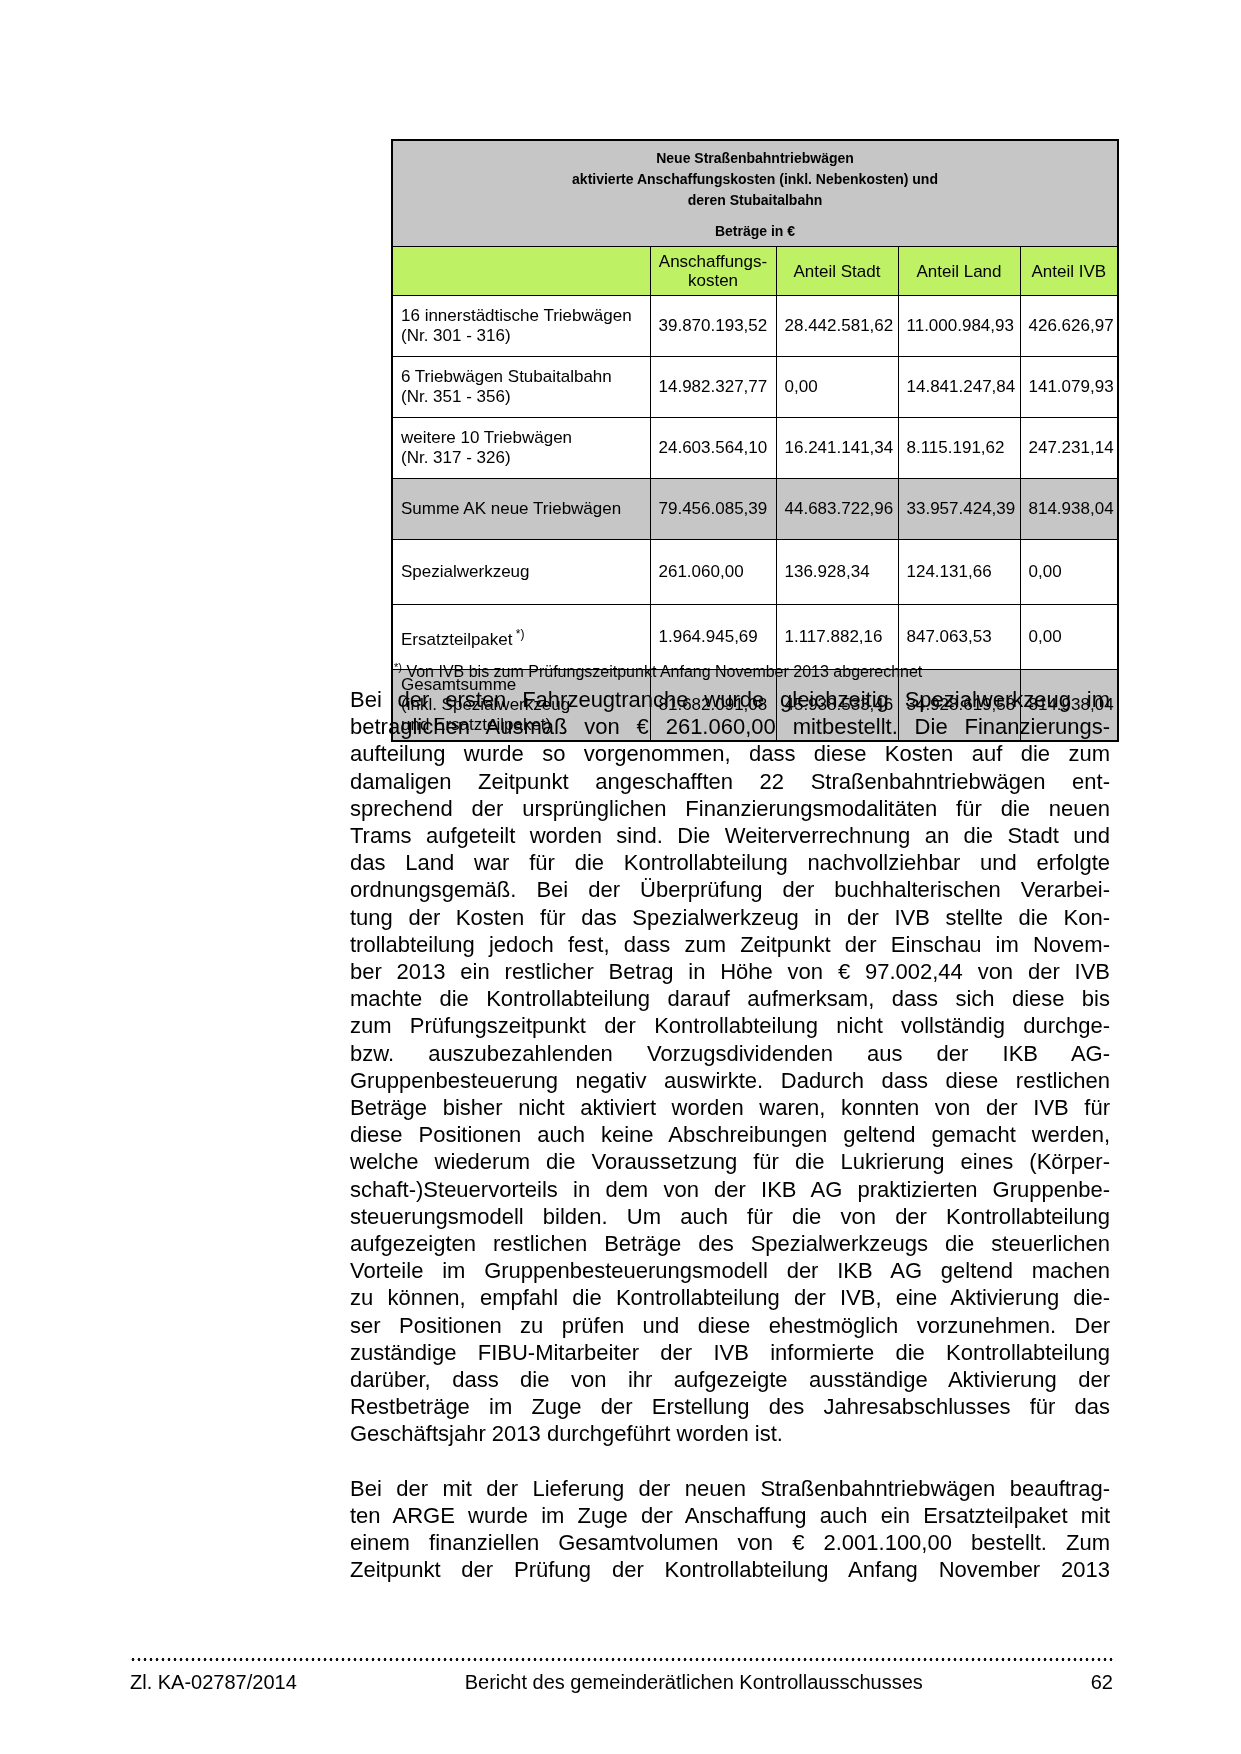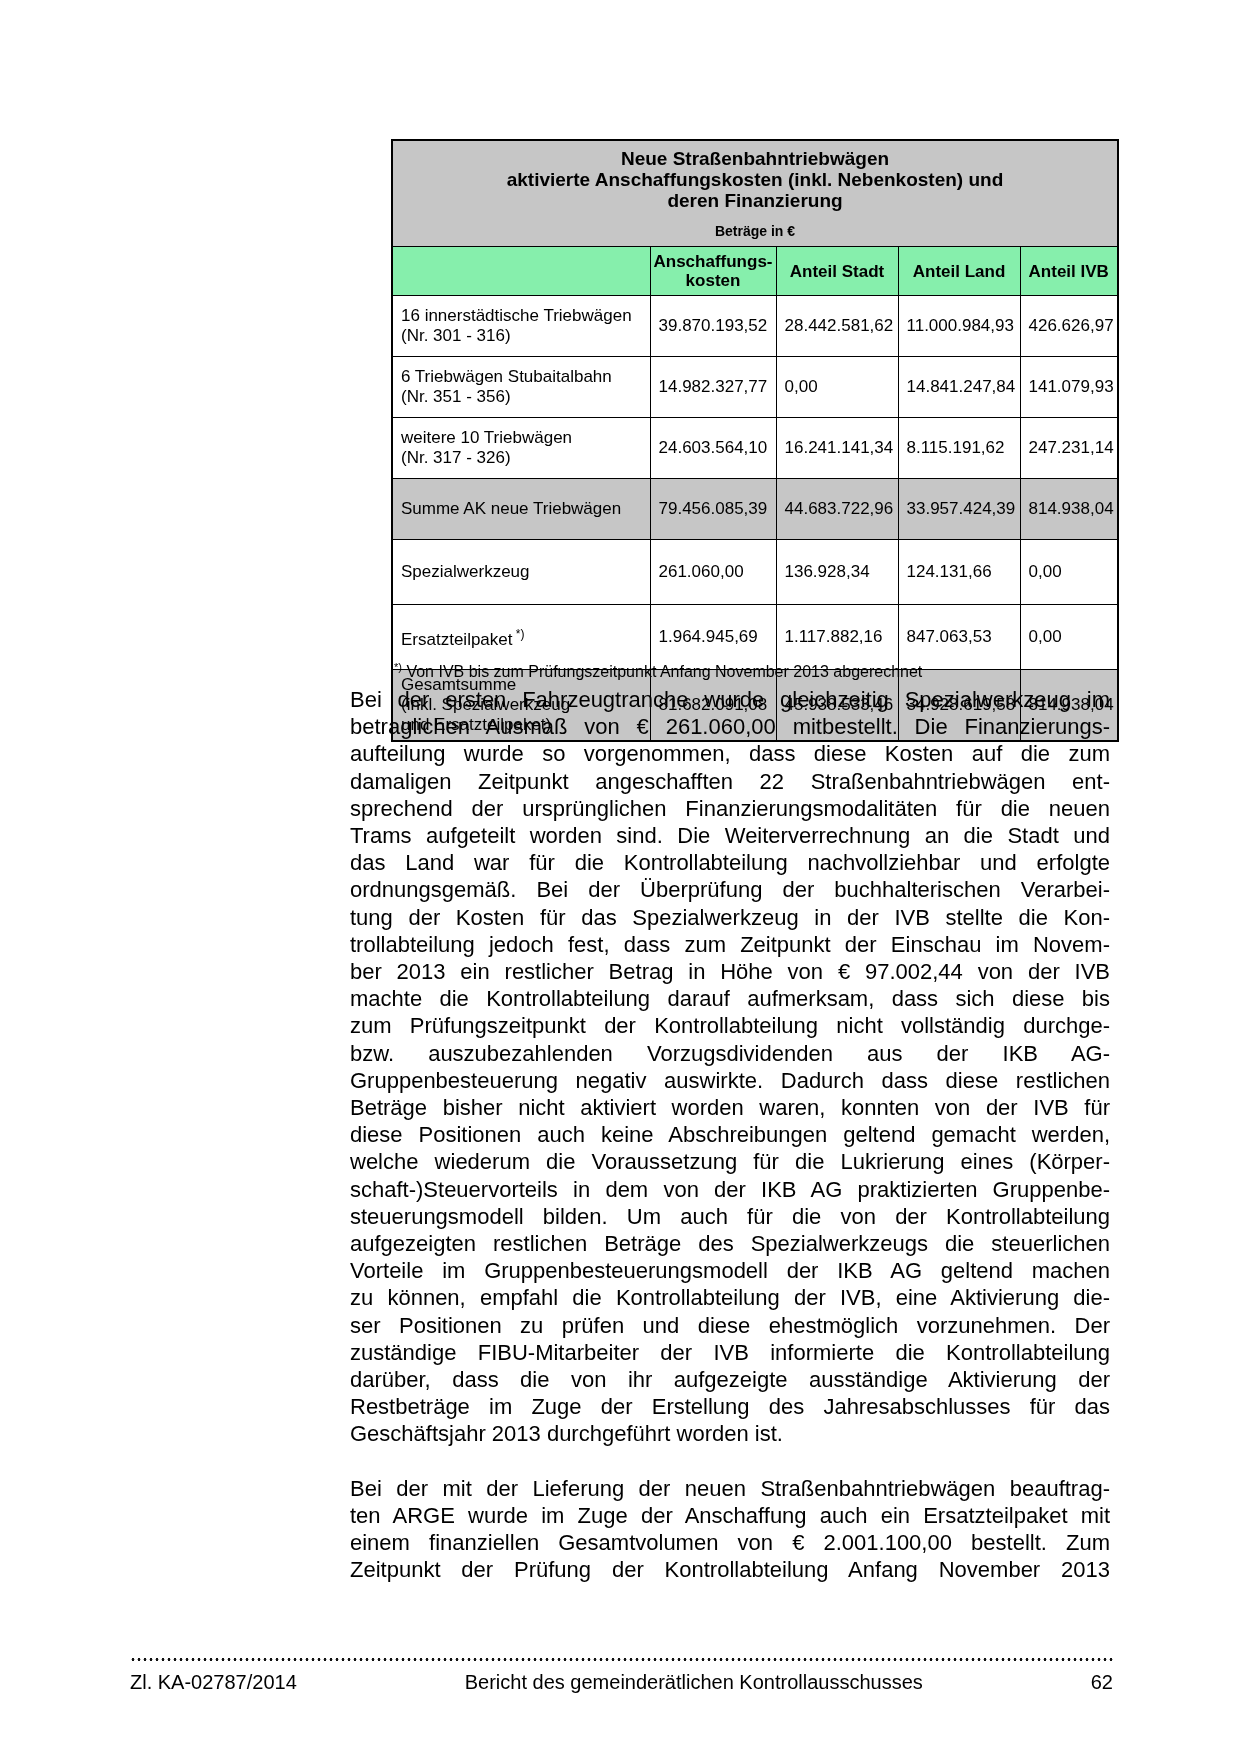--- a/index.html
+++ b/index.html
@@ -11,23 +11,23 @@
     font-family:"Liberation Sans", sans-serif;
     color:#000;
     overflow:hidden;
   }
 
   
   .tablewrap { position:absolute; left:391px; top:139px; width:726px; }
   table.cost { border-collapse:collapse; width:100%; table-layout:fixed; border:2px solid #000; }
   table.cost td { border:1px solid #000; font-size:17px; }
   .titlecell { background:#c6c6c6; text-align:center; padding:7px 4px 5px 4px; }
-  .titleline { font-weight:bold; font-size:19px; line-height:21px; }
+  .titleline { font-weight:bold; font-size:14px; line-height:21px; }
   .subtitle  { font-weight:bold; font-size:14px; line-height:20px; margin-top:10px; }
-  tr.colhdr td { height:46px; text-align:center; vertical-align:middle; line-height:19px; white-space:pre-line; background:#86efac;font-weight:bold; }
+  tr.colhdr td { height:46px; text-align:center; vertical-align:middle; line-height:19px; white-space:pre-line; background:#bef264; }
   td.lbl { text-align:left; padding:4px 6px 4px 8px; white-space:pre-line; vertical-align:middle; line-height:20px; }
   td.num { text-align:left; padding:4px 8px; vertical-align:middle; }
   tr.shaded td { background:#c6c6c6; }
   tr.r-data td  { height:52px; }
   tr.r-sum td   { height:52px; }
   tr.r-item td  { height:56px; }
   tr.r-total td { height:62px; }
   sup.mk { font-size:12px; }
 
   .footnote { position:absolute; left:394px; top:661px; font-size:16px; color:#000; }
@@ -66,21 +66,21 @@
           <col style="width:126px">
           <col style="width:122px">
           <col style="width:122px">
           <col style="width:98px">
       </colgroup>
       <tbody>
         <tr>
           <td class="titlecell" colspan="5">
             <div class="titleline">Neue Straßenbahntriebwägen</div>
             <div class="titleline">aktivierte Anschaffungskosten (inkl. Nebenkosten) und</div>
-            <div class="titleline">deren Finanzierung</div>
+            <div class="titleline">deren Stubaitalbahn</div>
             <div class="subtitle">Beträge in €</div>
           </td>
         </tr>
         <tr class="colhdr">
           <td></td>
           <td>Anschaffungs-
 kosten</td>
           <td>Anteil Stadt</td>
           <td>Anteil Land</td>
           <td>Anteil IVB</td>

